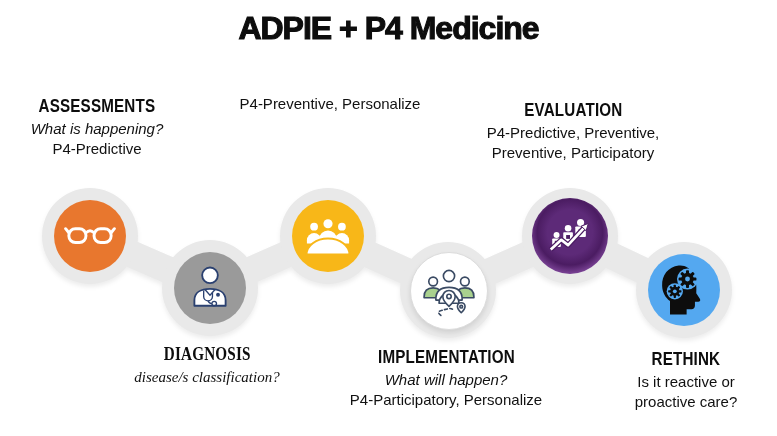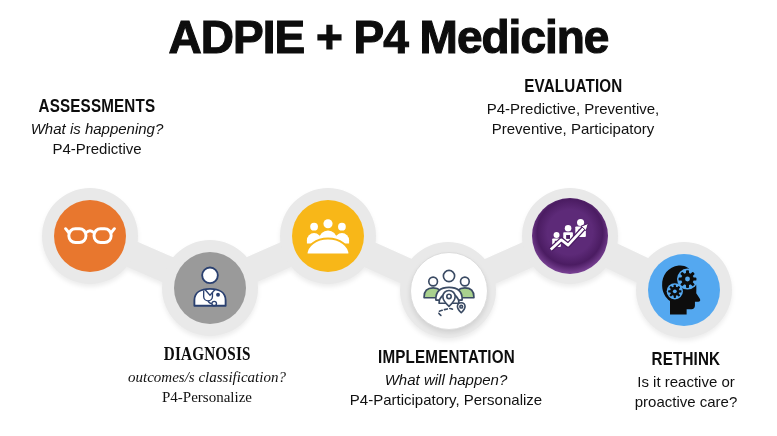--- a/index.html
+++ b/index.html
@@ -3,21 +3,21 @@
 <meta charset="utf-8">
 <style>
   html,body{margin:0;padding:0;}
   body{
     width:777px;height:436px;position:relative;overflow:hidden;background:#ffffff;
     font-family:"Liberation Sans", sans-serif;color:#111;
   }
   .slide{position:absolute;inset:0;}
   .main-title{
     position:absolute;top:10px;left:0;width:777px;text-align:center;
-    font-size:46px;font-weight:bold;letter-spacing:-1px;color:#0d0d0d;
+    font-size:32px;font-weight:bold;letter-spacing:-1px;color:#0d0d0d;
     -webkit-text-stroke:1.1px #0d0d0d;
   }
   .chain-svg{position:absolute;left:0;top:0;z-index:0;filter:drop-shadow(0 3px 2px rgba(0,0,0,0.07));}
   .chain{color:#e9e9e9;}
   .chain line{stroke:currentColor;stroke-width:27;stroke-linecap:round;}
   .chain circle{fill:currentColor;}
   .node{
     position:absolute;z-index:1;border-radius:50%;
     display:flex;align-items:center;justify-content:center;
   }
@@ -37,21 +37,21 @@
   .step-title{
     display:inline-block;font-size:19px;font-weight:bold;color:#0d0d0d;
     transform:scaleX(0.8);transform-origin:50% 50%;white-space:nowrap;letter-spacing:0.2px;
     margin-bottom:3px;
   }
   .q{font-style:italic;}
   .plain{font-style:normal;}
   .label div{white-space:nowrap;}
   .label-assessments{left:-16px;top:96px;}
   .label-planning{left:217px;top:94px;}
-  .label-evaluation{left:460px;top:76px;}
+  .label-evaluation{left:460px;top:100px;}
   .label-diagnosis{left:94px;top:344px;font-family:Liberation Serif, serif;}
   .label-implementation{left:333px;top:347px;}
   .label-rethink{left:573px;top:349px;}
 </style>
 </head>
 <body>
 
 <div class="slide">
 
   <div class="main-title">ADPIE + P4 Medicine</div>
@@ -173,32 +173,32 @@
     </svg>
   </div>
 
   <div class="label label-assessments">
     <div><span class="step-title">ASSESSMENTS</span></div>
     <div class="q">What is happening?</div>
     <div class="p4">P4-Predictive</div>
   </div>
 
   <div class="label label-planning">
+    <div class="p4">P4-Preventive, Personalize</div>
   </div>
 
   <div class="label label-evaluation">
     <div><span class="step-title">EVALUATION</span></div>
     <div class="p4">P4-Predictive, Preventive,</div>
     <div class="p4">Preventive, Participatory</div>
   </div>
 
   <div class="label label-diagnosis">
     <div><span class="step-title">DIAGNOSIS</span></div>
-    <div class="q">outcomes/s classification?</div>
-    <div class="p4">P4-Personalize</div>
+    <div class="q">disease/s classification?</div>
   </div>
 
   <div class="label label-implementation">
     <div><span class="step-title">IMPLEMENTATION</span></div>
     <div class="q">What will happen?</div>
     <div class="p4">P4-Participatory, Personalize</div>
   </div>
 
   <div class="label label-rethink">
     <div><span class="step-title">RETHINK</span></div>

